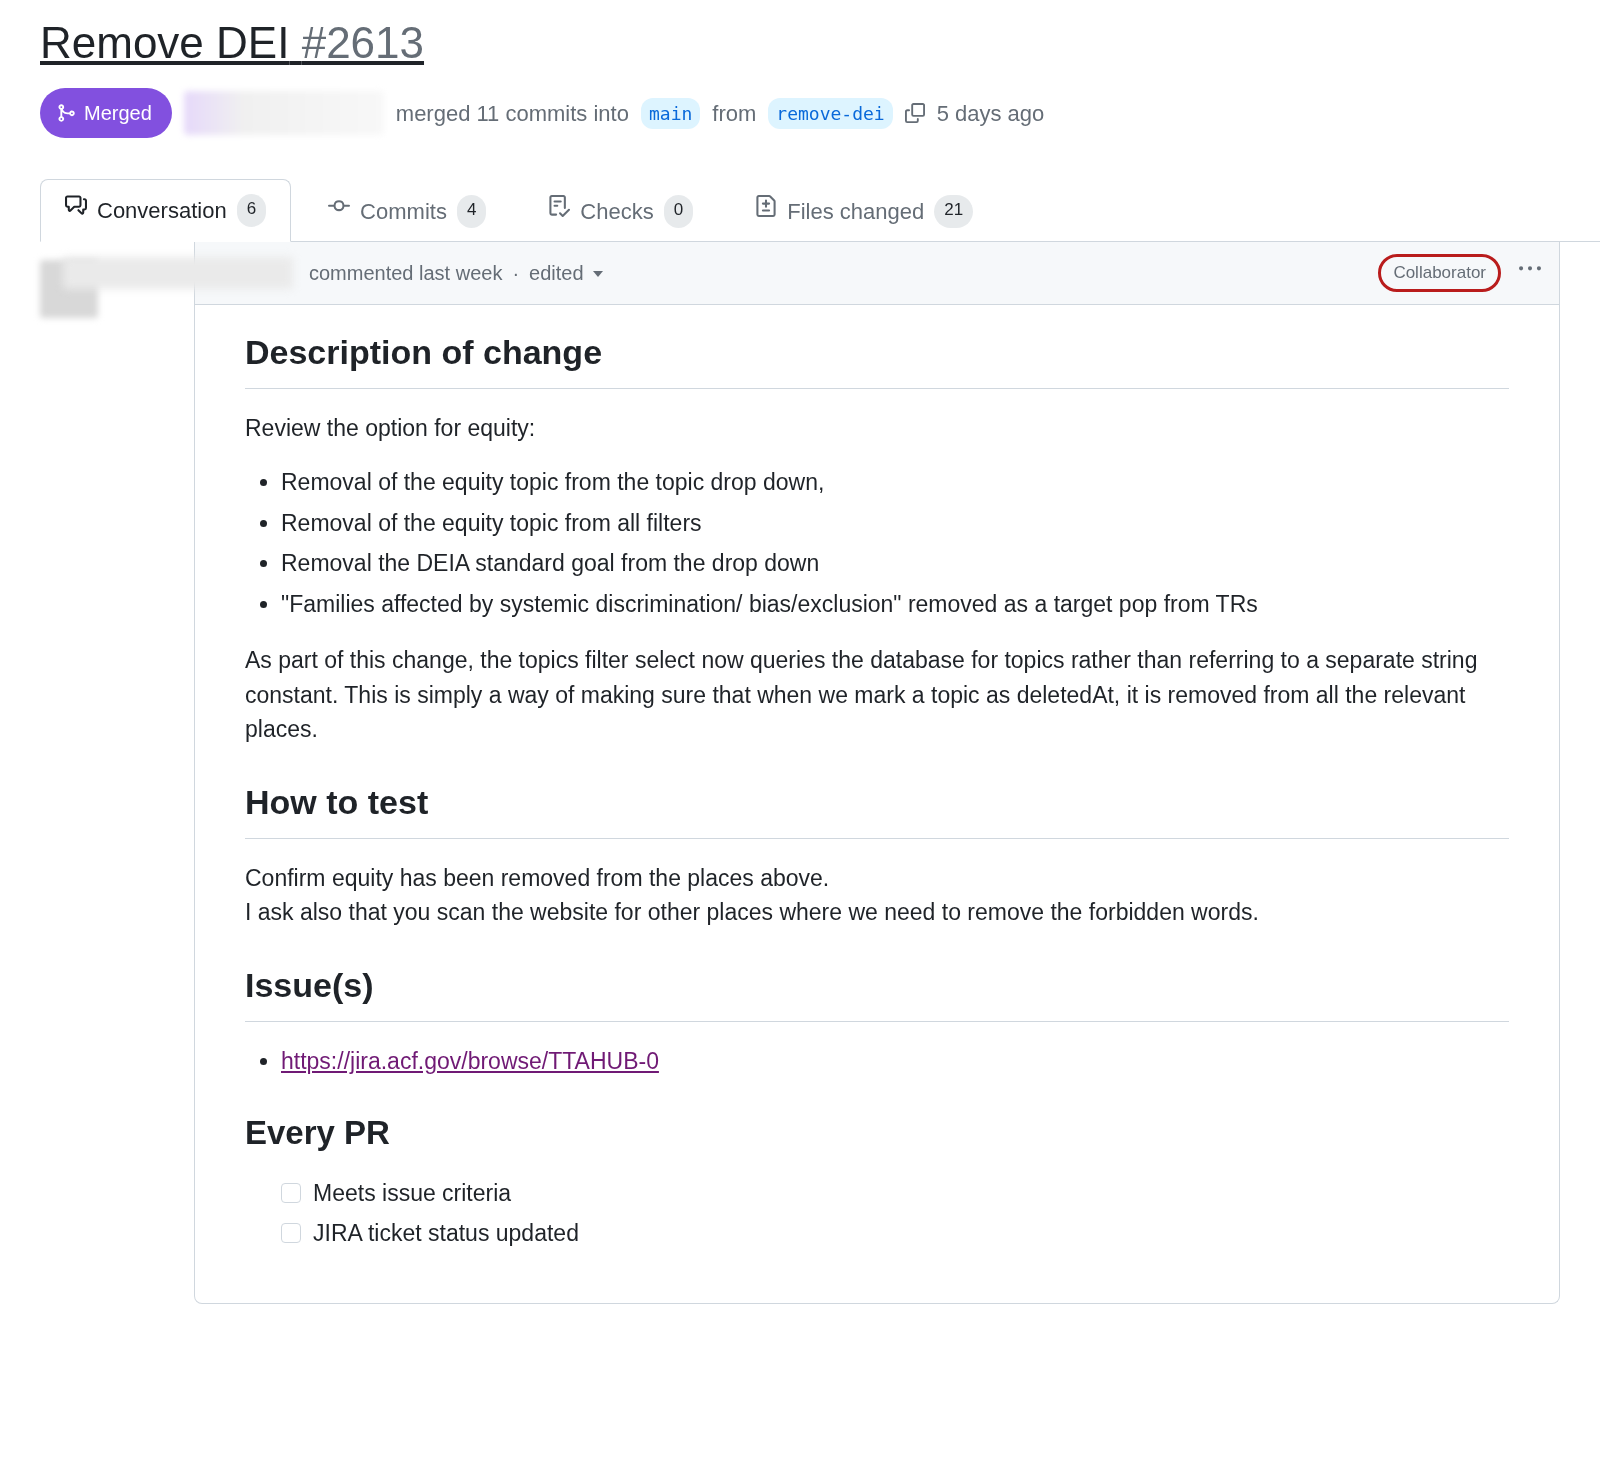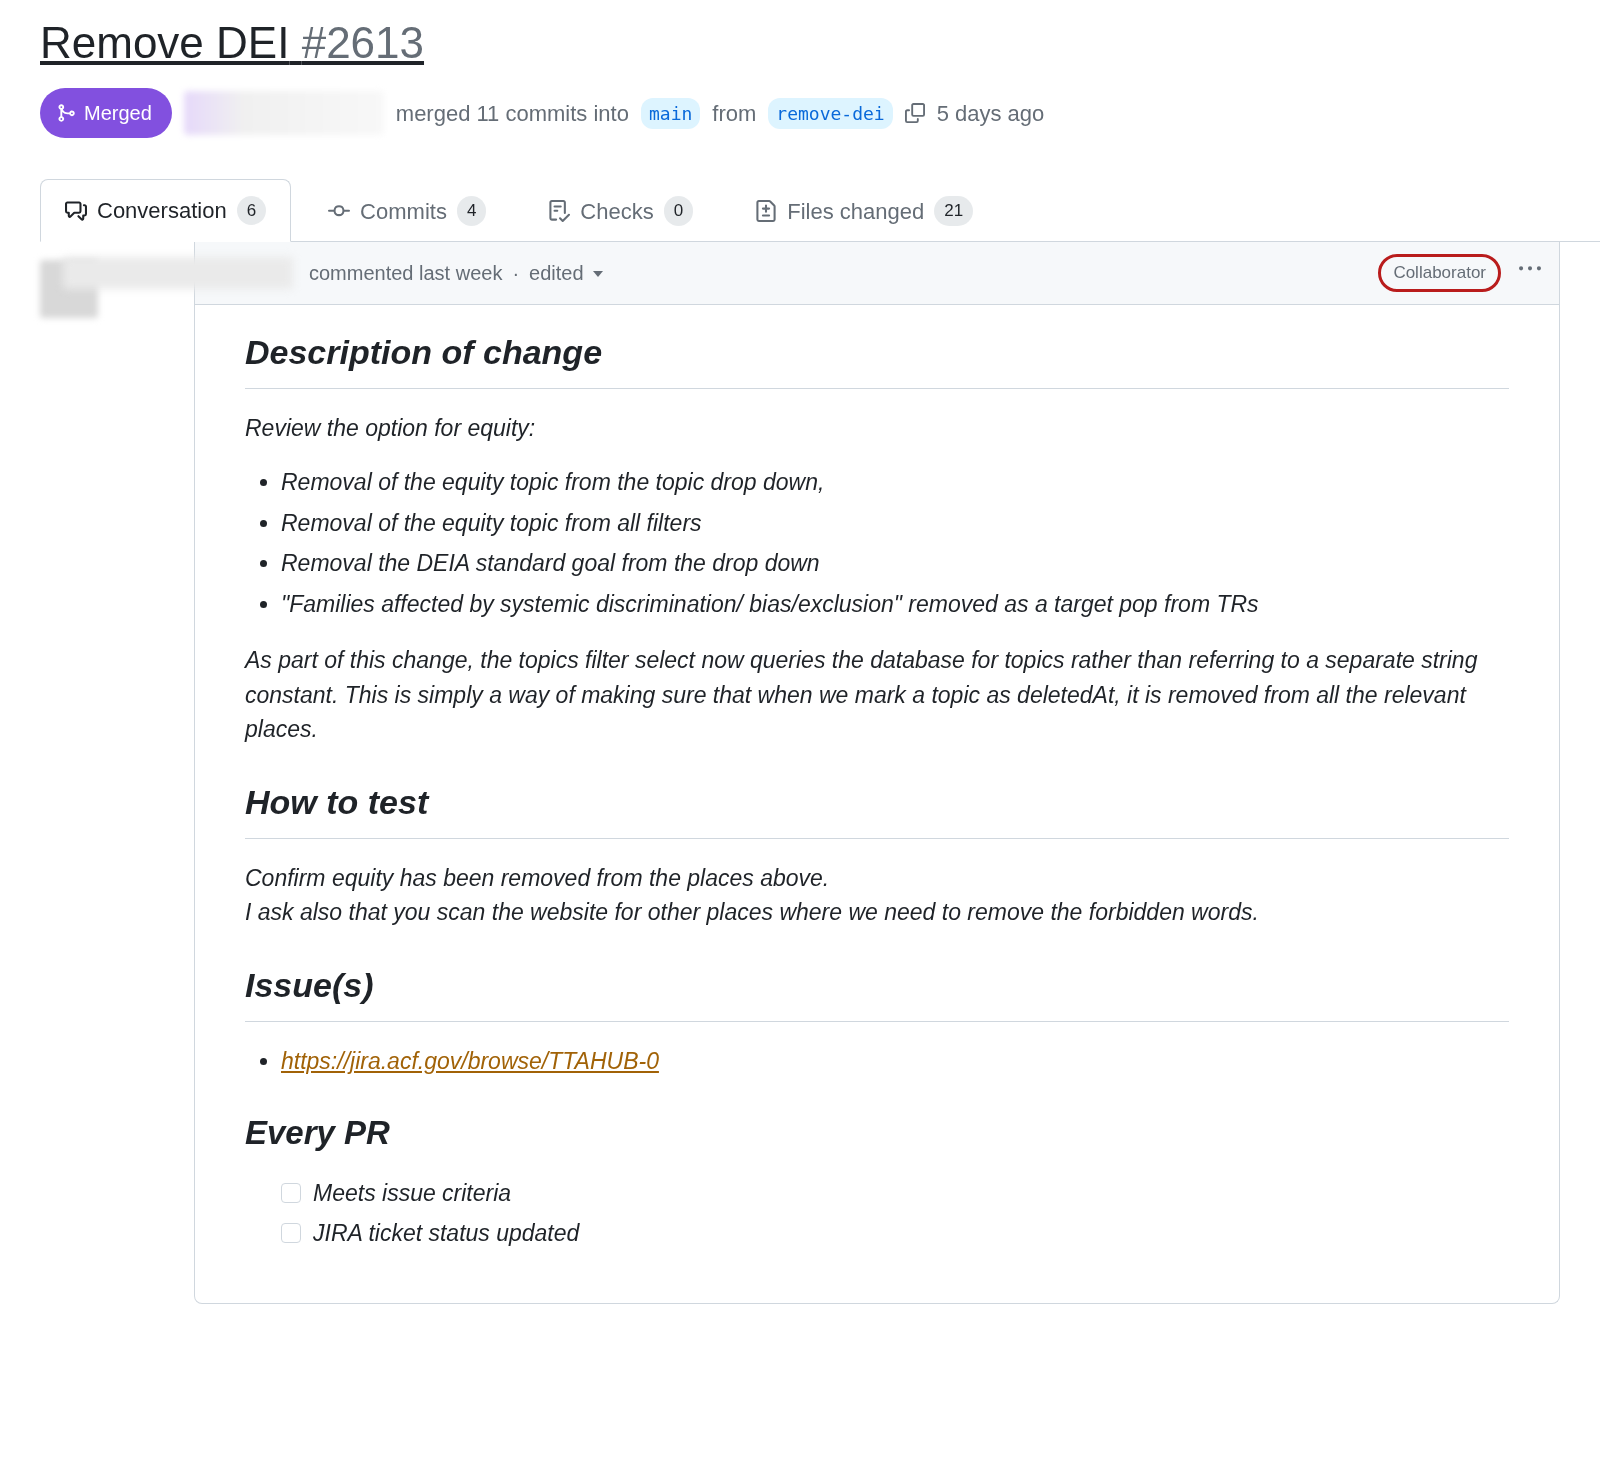--- a/index.html
+++ b/index.html
@@ -66,21 +66,20 @@
   }
   .tabnav {
     display: flex;
     align-items: center;
     border-bottom: 1px solid #d0d7de;
     margin-top: 28px;
     gap: 12px;
   }
   .tab-item {
     display: flex;
-    align-items: center;
     gap: 10px;
     padding: 14px 24px;
     font-size: 22px;
     color: #656d76;
     cursor: pointer;
     border: 1px solid transparent;
     border-bottom: none;
     position: relative;
     top: 1px;
   }
@@ -186,41 +185,40 @@
     border-left: 5px solid transparent;
     border-right: 5px solid transparent;
     border-top: 6px solid #656d76;
     vertical-align: middle;
     margin-left: 4px;
   }
   .comment-body {
     padding: 22px 50px 30px 50px;
     font-size: 23px;
     color: #1f2328;
-    font-style: italic;
   }
   .comment-body h2 {
     font-size: 34px;
     font-weight: 600;
     border-bottom: 1px solid #d0d7de;
     padding-bottom: 10px;
     margin-top: 30px;
     margin-bottom: 22px;
   }
   .comment-body h2:first-child { margin-top: 0; }
   .comment-body h3 {
     font-size: 33px;
     font-weight: 600;
     margin-top: 30px;
     margin-bottom: 18px;
   }
   .comment-body p { margin-bottom: 20px; }
   .comment-body ul { padding-left: 36px; margin-bottom: 22px; }
   .comment-body ul li { margin-bottom: 6px; }
-  .comment-body a { color: #a16207; text-decoration: underline; }
+  .comment-body a { color: #701a75; text-decoration: underline; }
   .checklist { list-style: none; padding-left: 12px; }
   .checklist li {
     display: flex;
     align-items: center;
     gap: 12px;
     margin-bottom: 6px;
   }
   .chk {
     width: 20px; height: 20px;
     border: 1.5px solid #d0d7de;

